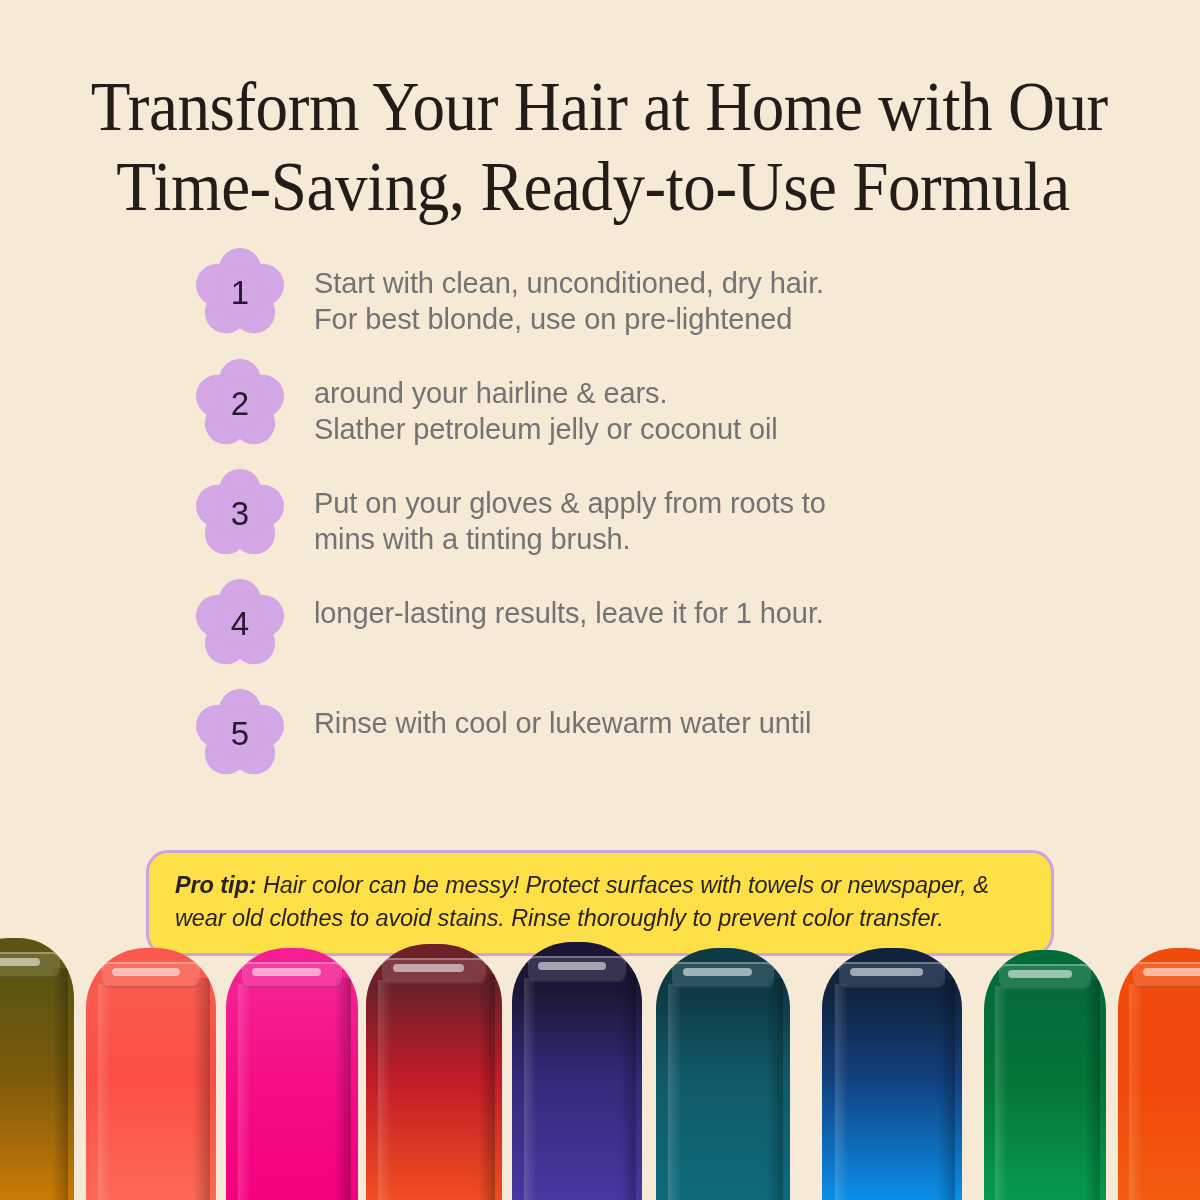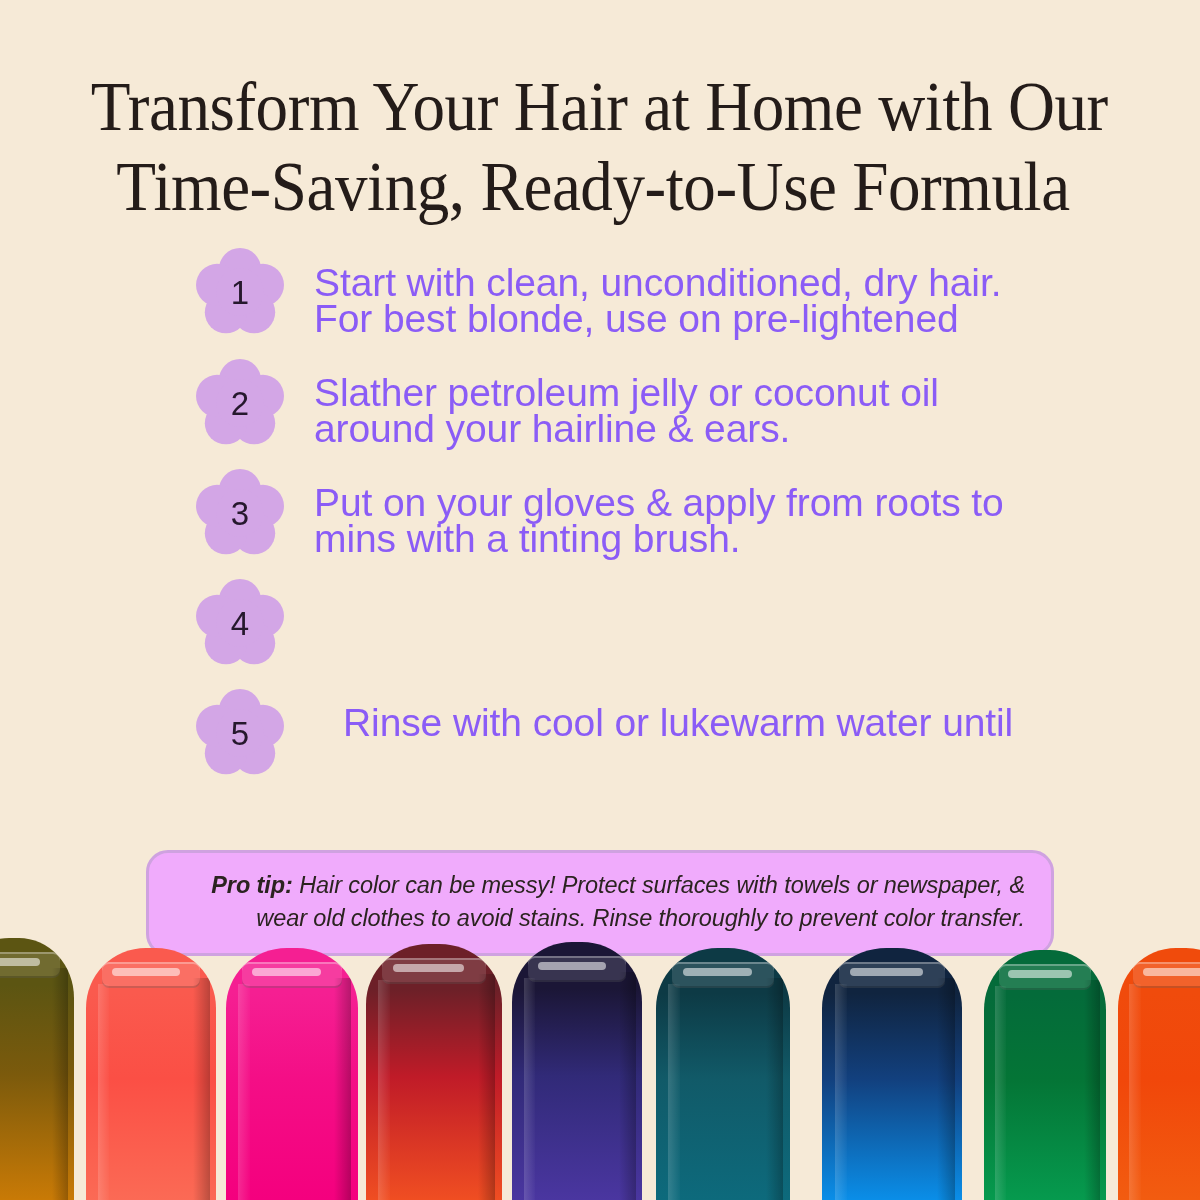--- a/index.html
+++ b/index.html
@@ -83,56 +83,56 @@
     font-weight: 400;
     color: #26182d;
     letter-spacing: 0px;
     padding-top: 2px;
     box-sizing: border-box;
   }
 
   .step-text {
     flex: 1 1 auto;
     font-family: "Liberation Sans", sans-serif;
-    font-size: 39px;
+    font-size: 29px;
     line-height: 36px;
-    color: #8b5cf6;
+    color: #737373;
     letter-spacing: -0.1px;
     padding-top: 16px;
   }
   .step-text .ln { display: block; white-space: nowrap; }
 
   
   .step-1 .flower { margin-top: 0px; }
   .step-1 .step-text { padding-top: 17px; }
 
   .step-2 .flower { margin-top: 0px; }
   .step-2 .step-text { padding-top: 16px; }
 
   .step-3 .flower { margin-top: 0px; }
   .step-3 .step-text { padding-top: 16px; }
 
   .step-4 .flower { margin-top: 0px; }
   .step-4 .step-text { padding-top: 16px; }
 
   .step-5 .flower { margin-top: 0px; }
-  .step-5 .step-text { padding-top: 16px; margin-left: 29px; }
+  .step-5 .step-text { padding-top: 16px; }
 
   
   .protip {
     position: absolute;
     left: 146px;
     top: 850px;
     width: 908px;
     box-sizing: border-box;
     border: 3px solid #cfa2e0;
     border-radius: 22px;
-    background: #f0abfc;
+    background: #fde047;
     padding: 16px 26px 18px 26px;
-    text-align: right;
+    text-align: left;
   }
   .protip .pt-line {
     font-family: "Liberation Sans", sans-serif;
     font-style: italic;
     font-size: 23.5px;
     line-height: 33px;
     color: #2b2320;
     letter-spacing: -0.1px;
     white-space: nowrap;
   }
@@ -234,22 +234,22 @@
             <circle cx="76" cy="42" r="24"></circle>
             <circle cx="66" cy="73" r="24"></circle>
             <circle cx="34" cy="73" r="24"></circle>
             <circle cx="24" cy="42" r="24"></circle>
             <circle cx="50" cy="50" r="27"></circle>
           </g>
         </svg>
         <span class="num">2</span>
       </div>
       <div class="step-text">
+        <span class="ln">around your hairline &amp; ears.</span>
         <span class="ln">Slather petroleum jelly or coconut oil</span>
-        <span class="ln">around your hairline &amp; ears.</span>
       </div>
     </div>
 
     <div class="step step-3">
       <div class="flower">
         <svg viewBox="0 0 100 100" aria-hidden="true">
           <g fill="#d3a6e6">
             <circle cx="50" cy="24" r="24"></circle>
             <circle cx="76" cy="42" r="24"></circle>
             <circle cx="66" cy="73" r="24"></circle>
@@ -274,20 +274,21 @@
             <circle cx="76" cy="42" r="24"></circle>
             <circle cx="66" cy="73" r="24"></circle>
             <circle cx="34" cy="73" r="24"></circle>
             <circle cx="24" cy="42" r="24"></circle>
             <circle cx="50" cy="50" r="27"></circle>
           </g>
         </svg>
         <span class="num">4</span>
       </div>
       <div class="step-text">
+        <span class="ln">longer-lasting results, leave it for 1 hour.</span>
       </div>
     </div>
 
     <div class="step step-5">
       <div class="flower">
         <svg viewBox="0 0 100 100" aria-hidden="true">
           <g fill="#d3a6e6">
             <circle cx="50" cy="24" r="24"></circle>
             <circle cx="76" cy="42" r="24"></circle>
             <circle cx="66" cy="73" r="24"></circle>

